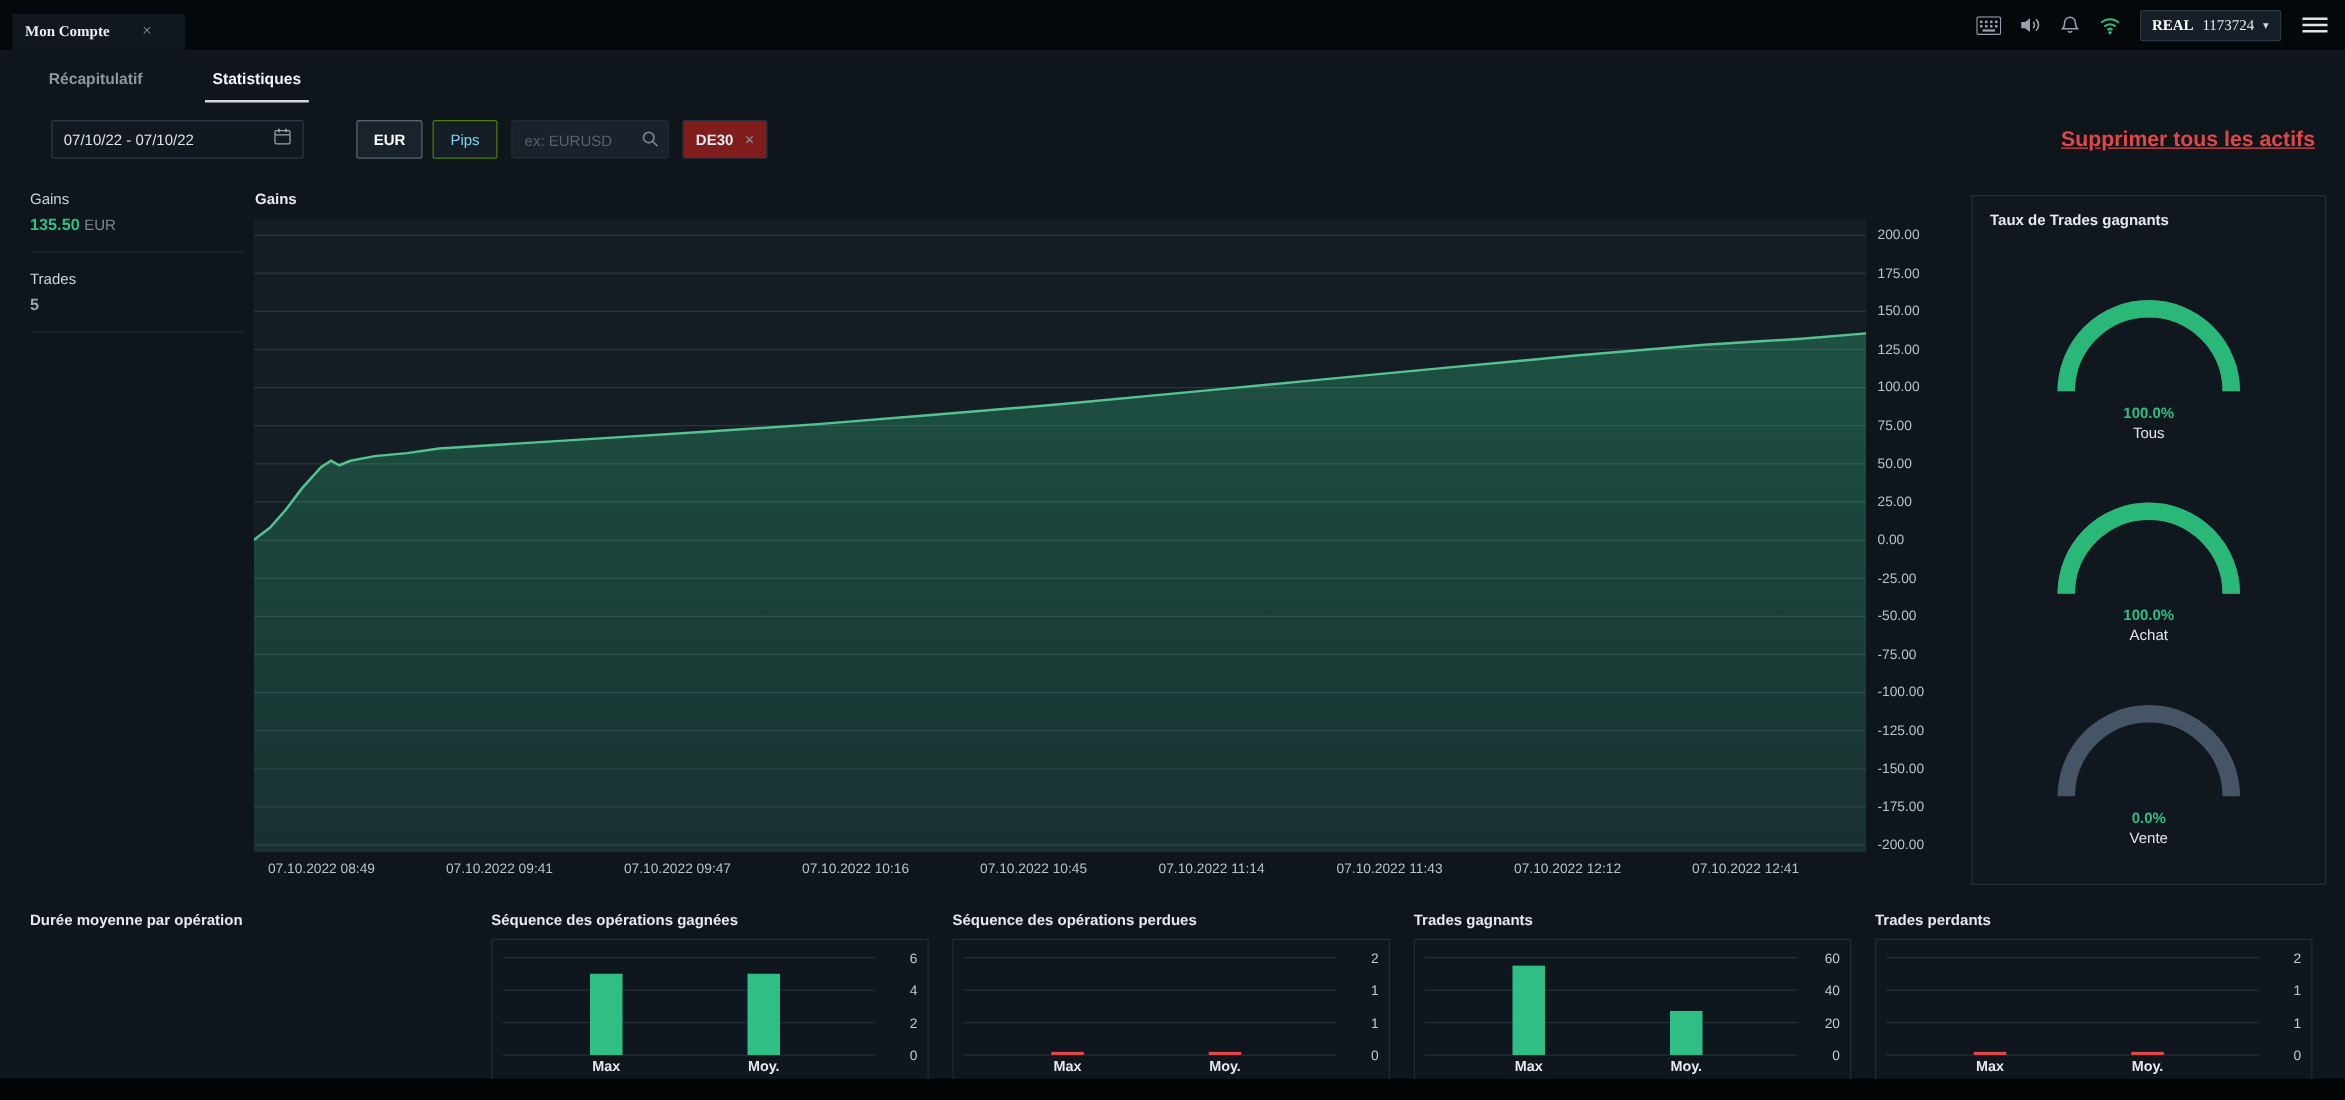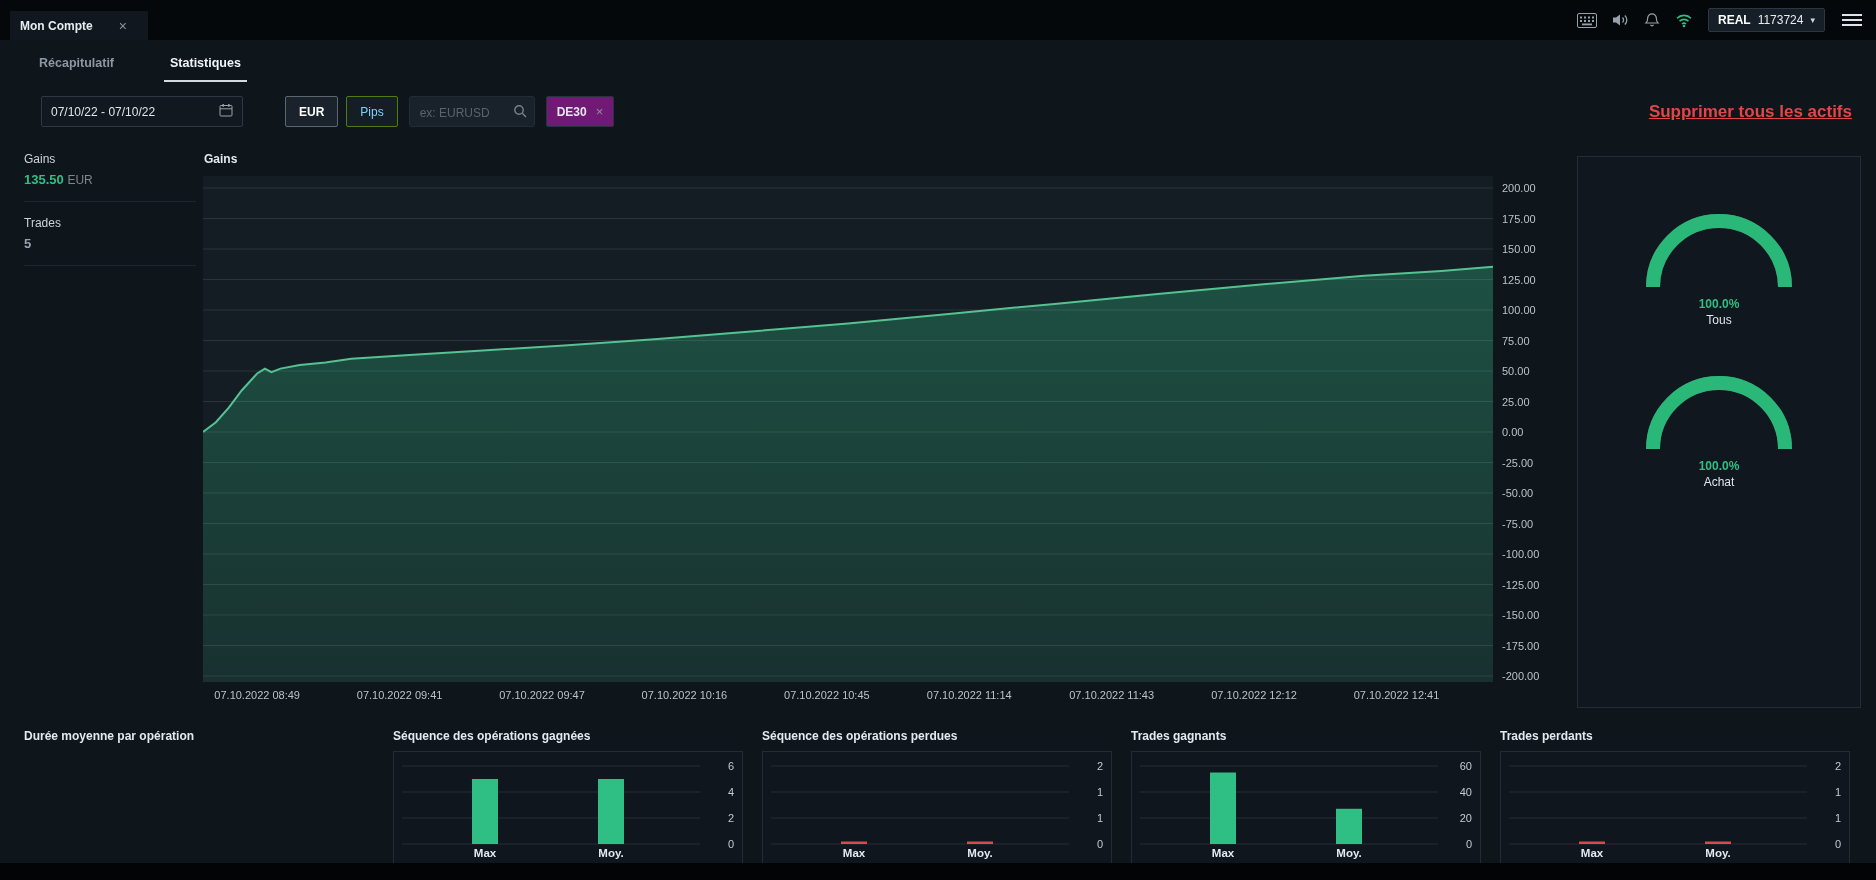--- a/index.html
+++ b/index.html
@@ -1,20 +1,20 @@
 <!DOCTYPE html>
 <html><head>
 <meta charset="utf-8">
 <style>
   html,body{margin:0;padding:0;background:#0d141a;}
   body{width:1876px;height:880px;overflow:hidden;font-family:"Liberation Sans",sans-serif;color:#dfe5ea;-webkit-font-smoothing:antialiased;}
   .screen{position:relative;width:1876px;height:880px;background:#0e151b;}
 
   
-  .topbar{position:absolute;left:0;top:0;width:100%;height:40px;background:#04080b;}
+  .topbar{position:absolute;left:0;top:0;width:100%;height:40px;background:#04080b;font-family:Liberation Serif, serif;}
   .account-tab{position:absolute;left:10px;top:11px;height:29px;min-width:118px;background:#10171e;display:flex;align-items:center;gap:26px;padding:0 10px;cursor:pointer;}
   .account-tab .t{font-size:12px;font-weight:bold;color:#e8edf2;}
   .account-tab .x{color:#8a939c;font-size:14px;line-height:1;}
   .topbar-right{position:absolute;right:12px;top:0;height:40px;display:flex;align-items:center;gap:15px;}
   .tb-icon{display:flex;align-items:center;cursor:pointer;}
   .account-badge{display:flex;align-items:center;gap:7px;background:#161f28;border:1px solid #2c3741;border-radius:2px;padding:4px 9px;cursor:pointer;}
   .account-badge .type{font-size:12px;font-weight:bold;color:#ffffff;}
   .account-badge .num{font-size:12px;color:#e6ecf1;}
   .account-badge .caret{font-size:9px;color:#cfd6dd;}
   .hamburger{display:flex;flex-direction:column;gap:3px;cursor:pointer;padding:4px 2px;}
@@ -29,21 +29,21 @@
   .filterbar{position:absolute;left:24px;top:96px;right:24px;height:31px;display:flex;align-items:center;margin-left:17px;}
   .datebox{width:182px;height:29px;border:1px solid #2d3945;border-radius:2px;display:flex;align-items:center;justify-content:space-between;padding:0 9px;cursor:pointer;background:#11181f;}
   .datebox .d{font-size:12px;color:#dfe5ea;}
   .btn{height:29px;display:flex;align-items:center;padding:0 13px;border-radius:2px;font-size:12px;cursor:pointer;}
   .btn.sel{border:1px solid #5a6672;background:#1a232c;color:#ffffff;font-weight:bold;margin-left:42px;}
   .btn.unsel{border:1px solid #4d7c0f;background:#151d25;color:#7dd3fc;margin-left:8px;}
   .searchbox{position:relative;margin-left:11px;width:124px;height:29px;background:#19222b;border:1px solid #222c36;border-radius:3px;}
   .searchbox input{position:absolute;left:8px;top:0;width:88px;height:29px;background:transparent;border:none;outline:none;color:#cfd6dd;font-size:12px;font-family:"Liberation Sans",sans-serif;}
   .searchbox input::placeholder{color:#59636d;}
   .searchbox .sicon{position:absolute;right:7px;top:7px;}
-  .chip{margin-left:11px;height:29px;display:flex;align-items:center;gap:9px;background:#701a75;border:1px solid #29333d;border-radius:2px;padding:0 10px;cursor:pointer;justify-content:center;}
+  .chip{margin-left:11px;height:29px;display:flex;align-items:center;gap:9px;background:#7f1d1d;border:1px solid #29333d;border-radius:2px;padding:0 10px;cursor:pointer;justify-content:center;}
   .chip .c{font-size:12px;color:#e2e8ed;font-weight:bold;}
   .chip .x{font-size:13px;color:#8a939c;}
   .removelink{margin-left:auto;font-size:17px;font-weight:600;color:#e2464a;text-decoration:underline;cursor:pointer;}
 
   
   .summary{position:absolute;left:24px;top:152px;width:172px;}
   .sum-item{padding-bottom:14px;margin-bottom:14px;border-bottom:1px solid #1c2630;}
   .sum-item.last{border-bottom:none;}
   .sum-label{font-size:12px;color:#ccd3da;margin-bottom:6px;}
   .sum-value{font-size:13px;}
@@ -237,36 +237,44 @@
       <div class="xt" style="left: 339.012px;">07.10.2022 09:47</div>
       <div class="xt" style="left: 481.428px;">07.10.2022 10:16</div>
       <div class="xt" style="left: 623.844px;">07.10.2022 10:45</div>
       <div class="xt" style="left: 766.26px;">07.10.2022 11:14</div>
       <div class="xt" style="left: 908.676px;">07.10.2022 11:43</div>
       <div class="xt" style="left: 1051.09px;">07.10.2022 12:12</div>
       <div class="xt" style="left: 1193.51px;">07.10.2022 12:41</div>
     </div>
 
   <section class="gauge-panel">
+    <div class="panel-title">Taux de Trades gagnants</div>
     <div id="gauges">
         <div class="gauge-block">
           <svg width="170" height="82" viewBox="0 0 170 82">
             <path d="M19 78 A66 66 0 0 1 151 78" fill="none" stroke="#465565" stroke-width="14"></path>
             <path d="M19 78 A66 66 0 0 1 151 77.99999999999999" fill="none" stroke="#29b877" stroke-width="14"></path>
           </svg>
           <div class="gauge-pct">100.0%</div>
           <div class="gauge-lbl">Tous</div>
         </div>
         <div class="gauge-block">
           <svg width="170" height="82" viewBox="0 0 170 82">
             <path d="M19 78 A66 66 0 0 1 151 78" fill="none" stroke="#465565" stroke-width="14"></path>
             <path d="M19 78 A66 66 0 0 1 151 77.99999999999999" fill="none" stroke="#29b877" stroke-width="14"></path>
           </svg>
           <div class="gauge-pct">100.0%</div>
           <div class="gauge-lbl">Achat</div>
+        </div>
+        <div class="gauge-block">
+          <svg width="170" height="82" viewBox="0 0 170 82">
+            <path d="M19 78 A66 66 0 0 1 151 78" fill="none" stroke="#465565" stroke-width="14"></path>
+          </svg>
+          <div class="gauge-pct">0.0%</div>
+          <div class="gauge-lbl">Vente</div>
         </div>
       </div>
   </section>
 
   <section class="mini-row" id="mini-row">
       <div class="mini">
         <div class="mini-title">Durée moyenne par opération</div>
       </div>
       <div class="mini">
         <div class="mini-title">Séquence des opérations gagnées</div>

